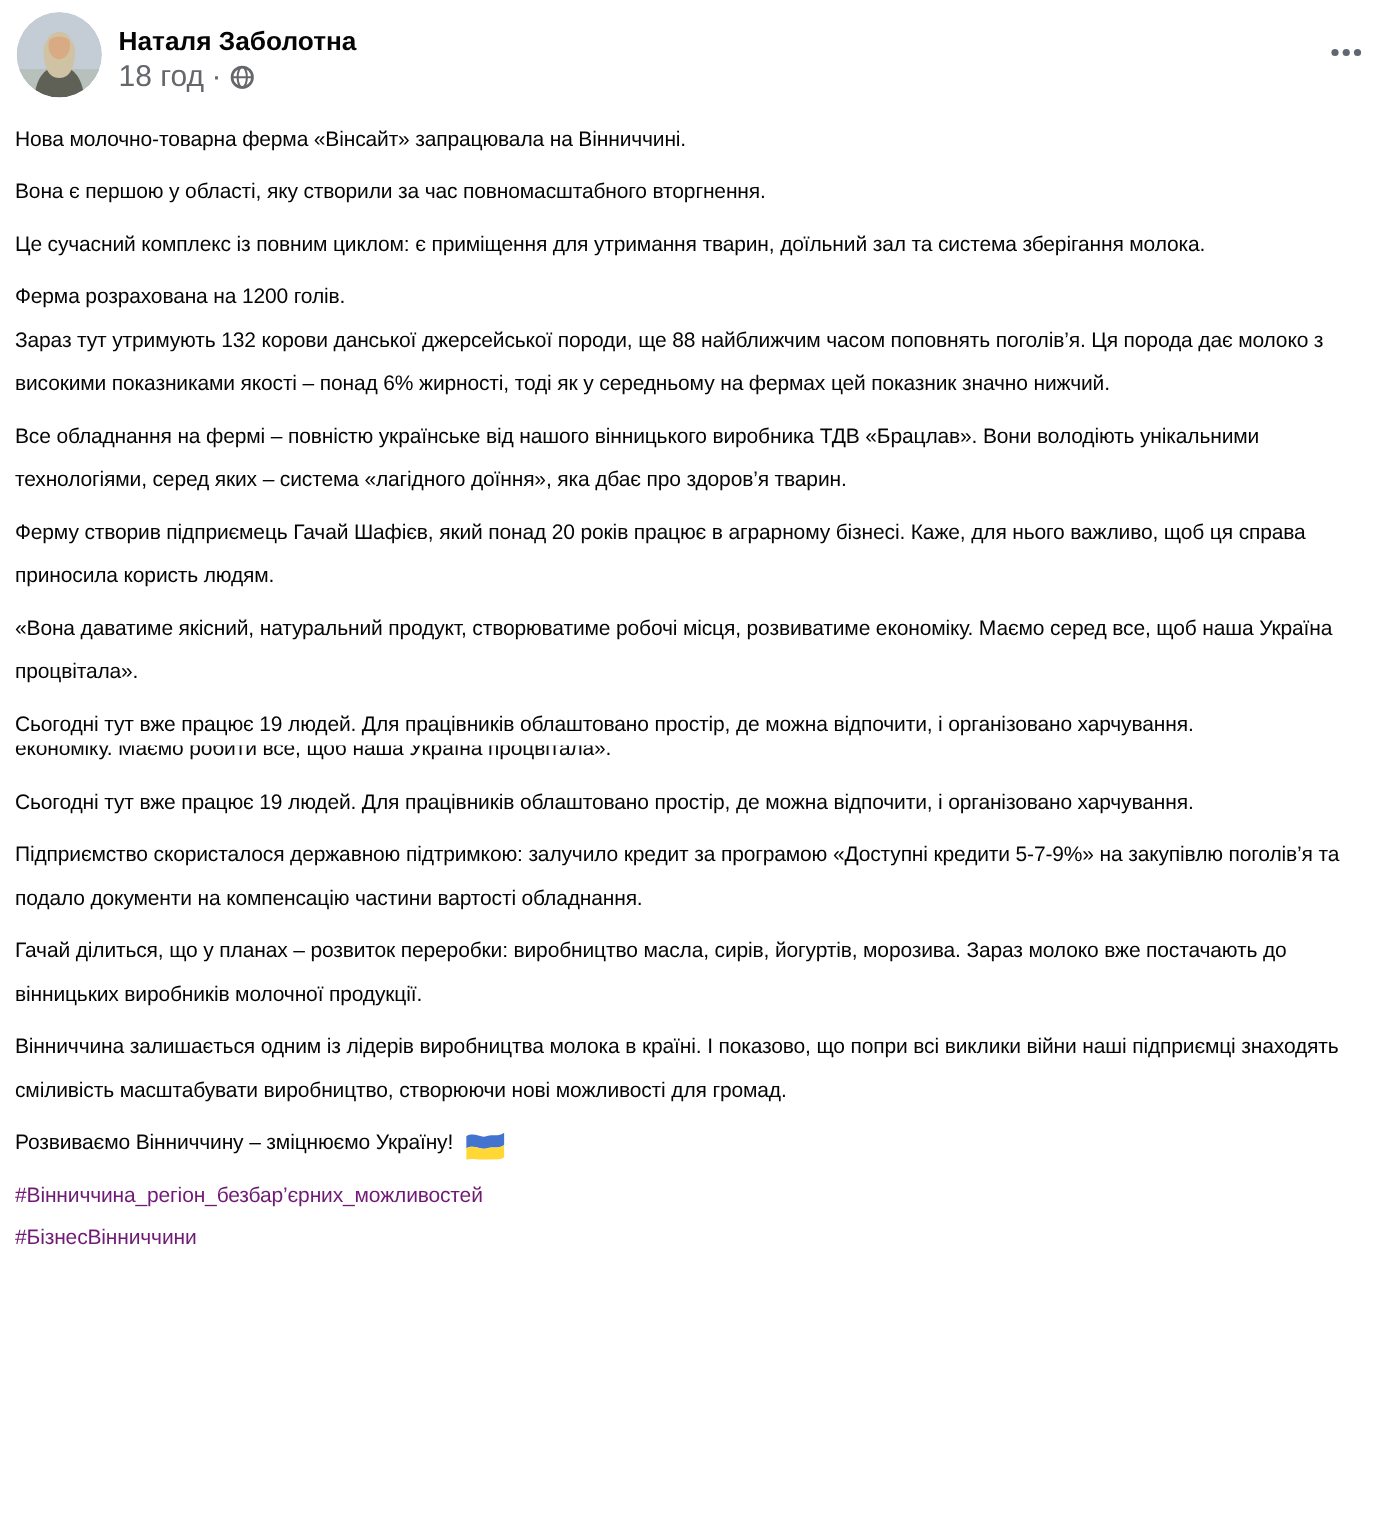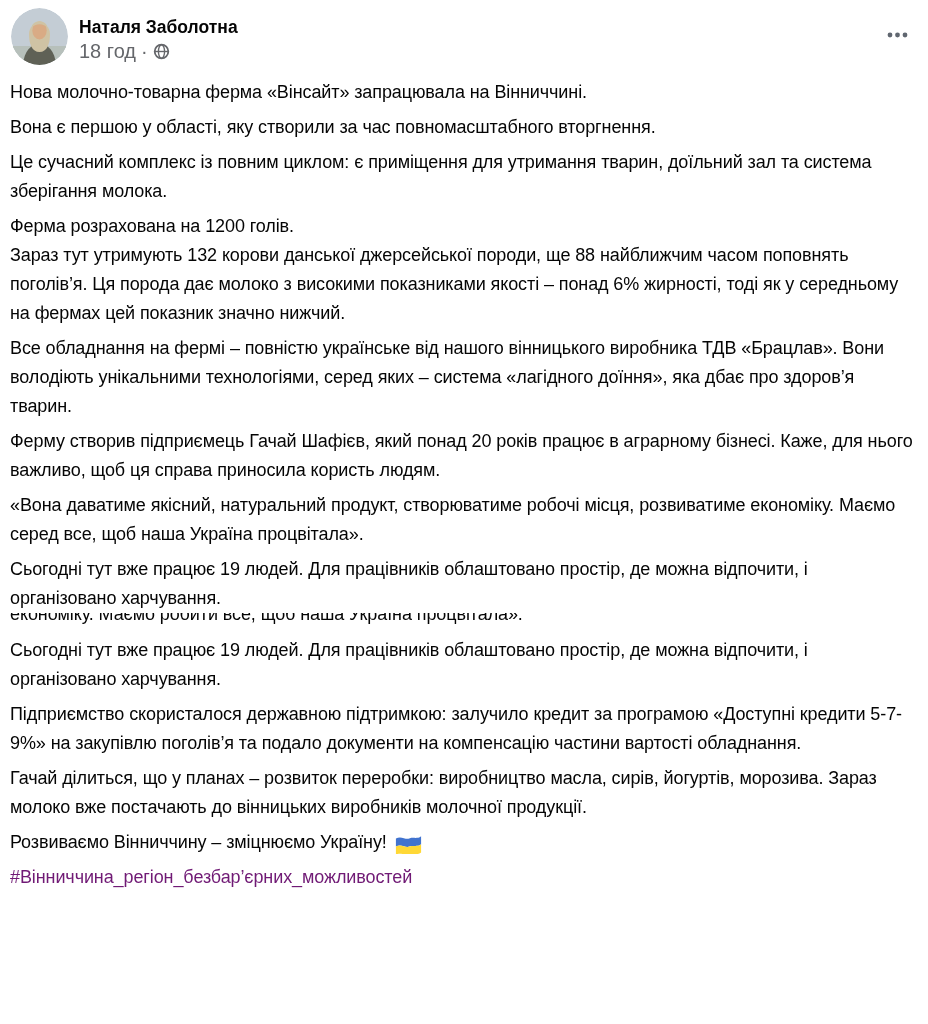--- a/index.html
+++ b/index.html
@@ -54,21 +54,21 @@
     right: 14px; top: 22px;
     width: 34px; height: 26px;
     border: none; background: transparent;
     display: flex; align-items: center; justify-content: center;
     cursor: pointer; border-radius: 6px;
   }
 
   
   .post-text {
     padding: 0 10px;
-    font-size: 18px;
+    font-size: 14px;
     line-height: 29px;
     letter-spacing: -0.1px;
     color: #050505;
   }
   .post-text p {
     margin: 6px 0;
     white-space: pre-line;
   }
   .glitch-clip {
     height: 15px;
@@ -148,27 +148,29 @@
     <p>Сьогодні тут вже працює 19 людей. Для працівників облаштовано простір, де можна відпочити, і організовано харчування.</p>
 
     <div class="glitch-clip">
       <span>економіку. Маємо робити все, щоб наша Україна процвітала».</span>
     </div>
 
     <p>Сьогодні тут вже працює 19 людей. Для працівників облаштовано простір, де можна відпочити, і організовано харчування.</p>
 
     <p>Підприємство скористалося державною підтримкою: залучило кредит за програмою «Доступні кредити 5-7-9%» на закупівлю поголів’я та подало документи на компенсацію частини вартості обладнання.</p>
     <p>Гачай ділиться, що у планах – розвиток переробки: виробництво масла, сирів, йогуртів, морозива. Зараз молоко вже постачають до вінницьких виробників молочної продукції.</p>
+    <p>Вінниччина залишається одним із лідерів виробництва молока в країні. І показово, що попри всі виклики війни наші підприємці знаходять сміливість масштабувати виробництво, створюючи нові можливості для громад.</p>
 
     <p class="closing-line">
       <span>Розвиваємо Вінниччину – зміцнюємо Україну!</span>
       <svg class="flag" width="27" height="20" viewBox="0 0 36 27">
         <path d="M1,6 C8,2 14,8 19,6 C25,4 30,7 35,3 L35,14 C30,18 25,15 19,17 C14,19 8,13 1,17 Z" fill="#4173CF"></path>
         <path d="M1,17 C8,13 14,19 19,17 C25,15 30,18 35,14 L35,25 C30,29 25,26 19,28 C14,30 8,24 1,28 Z" fill="#FFD836"></path>
       </svg>
     </p>
 
     <div class="hashtags">
       <a class="hashtag">#Вінниччина_регіон_безбар’єрних_можливостей</a>
+      <a class="hashtag">#БізнесВінниччини</a>
     </div>
   </div>
 
 </article>
 
 </body></html>

